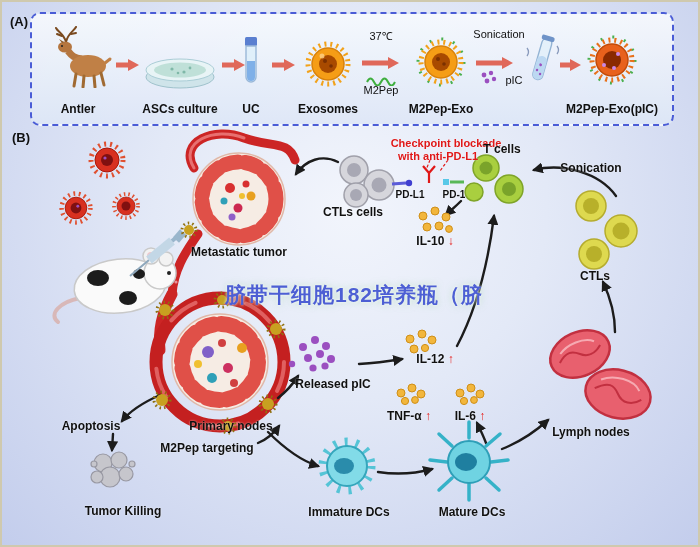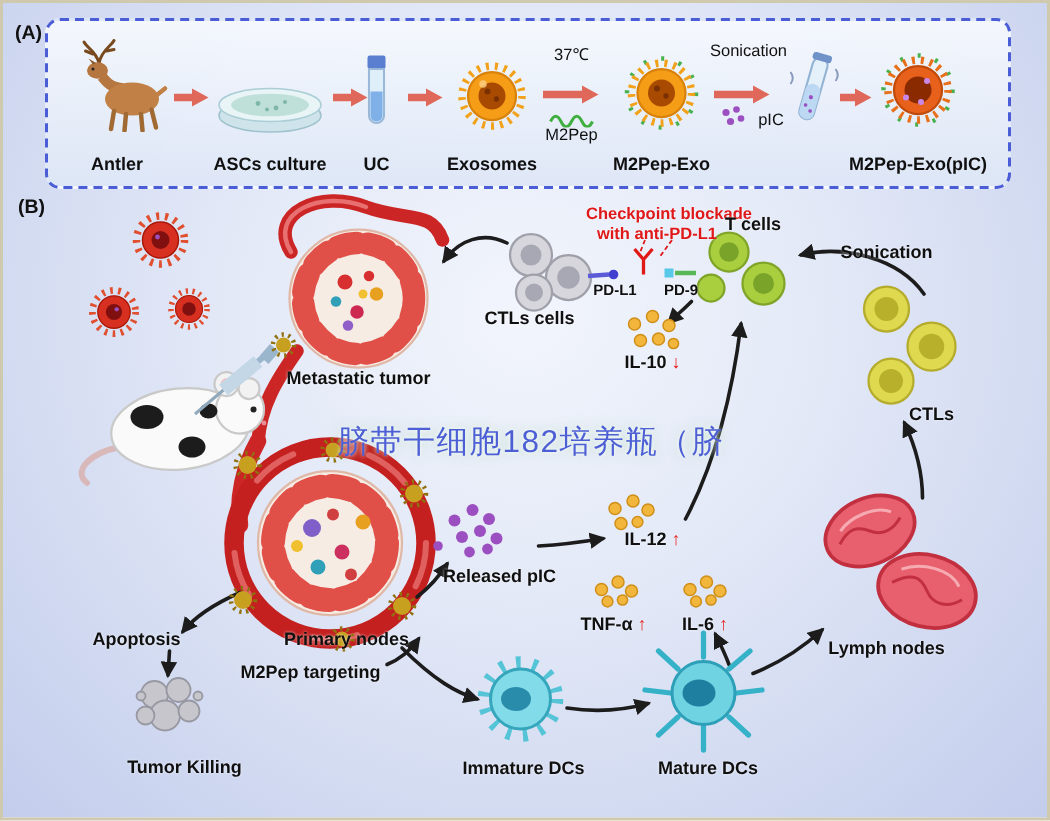--- a/index.html
+++ b/index.html
@@ -14,21 +14,21 @@
   .sm{font-size:10px}
   .redtxt{color:#e01818}
   .redarrow{color:#e01818;font-weight:bold}
   .panelA{position:absolute;left:28px;top:10px;width:644px;height:114px;
        border:2px dashed #4a5cd6;border-radius:10px;z-index:6;
        background:linear-gradient(180deg,rgba(246,249,253,.92),rgba(221,230,246,.92))}
   .panelA > div,.panelA > span{position:absolute}
   .pa-lbl{transform:translateX(-50%);font-size:12px;font-weight:bold;color:#101010;white-space:nowrap}
   .pa-ann{transform:translateX(-50%);font-size:11px;font-weight:normal;color:#101010;white-space:nowrap}
   .wm{position:absolute;left:352px;top:293px;transform:translate(-50%,-50%);text-align:center;
-      font-size:21px;font-weight:normal;color:#4d5fd4;z-index:7;white-space:nowrap;line-height:26px;
+      font-size:21px;font-weight:bold;color:#4d5fd4;z-index:7;white-space:nowrap;line-height:26px;
       letter-spacing:1px;text-shadow:0 0 3px rgba(255,255,255,.95),0 0 7px rgba(140,210,140,.5)}
 </style>
 </head>
 <body>
 
 <div id="fig">
 
   <svg id="art" width="700" height="547" viewBox="0 0 700 547">
     <defs>
       <marker id="ah" viewBox="0 0 10 10" refX="8" refY="5" markerWidth="4.6" markerHeight="4.6" orient="auto-start-reverse">
@@ -431,25 +431,25 @@
     <span class="pa-lbl" style="left:580px;top:88px">M2Pep-Exo(pIC)</span>
   </div>
 
   <span class="plab" style="left:10px;top:128px">(B)</span>
 
   <span class="lbl redtxt" style="left:444px;top:141px;font-size:11px">Checkpoint blockade</span>
   <span class="lbl redtxt" style="left:436px;top:154px;font-size:11px">with anti-PD-L1</span>
   <span class="lbl" style="left:500px;top:147px">T cells</span>
   <span class="lbl" style="left:351px;top:210px">CTLs cells</span>
   <span class="lbl sm" style="left:408px;top:192px">PD-L1</span>
-  <span class="lbl sm" style="left:452px;top:192px">PD-9</span>
+  <span class="lbl sm" style="left:452px;top:192px">PD-1</span>
   <span class="lbl" style="left:589px;top:166px">Sonication</span>
   <span class="lbl" style="left:237px;top:250px">Metastatic tumor</span>
   <span class="lbl" style="left:433px;top:239px"><span>IL-10</span> <span class="redarrow">↓</span></span>
-  <span class="lbl" style="left:619px;top:274px">CTLs</span>
+  <span class="lbl" style="left:593px;top:274px">CTLs</span>
   <span class="lbl" style="left:433px;top:357px"><span>IL-12</span> <span class="redarrow">↑</span></span>
   <span class="lbl" style="left:331px;top:382px">Released pIC</span>
   <span class="lbl" style="left:407px;top:414px"><span>TNF-α</span> <span class="redarrow">↑</span></span>
   <span class="lbl" style="left:468px;top:414px"><span>IL-6</span> <span class="redarrow">↑</span></span>
   <span class="lbl" style="left:589px;top:430px">Lymph nodes</span>
   <span class="lbl" style="left:89px;top:424px">Apoptosis</span>
   <span class="lbl" style="left:229px;top:424px">Primary nodes</span>
   <span class="lbl" style="left:205px;top:446px">M2Pep targeting</span>
   <span class="lbl" style="left:121px;top:509px">Tumor Killing</span>
   <span class="lbl" style="left:347px;top:510px">Immature DCs</span>

